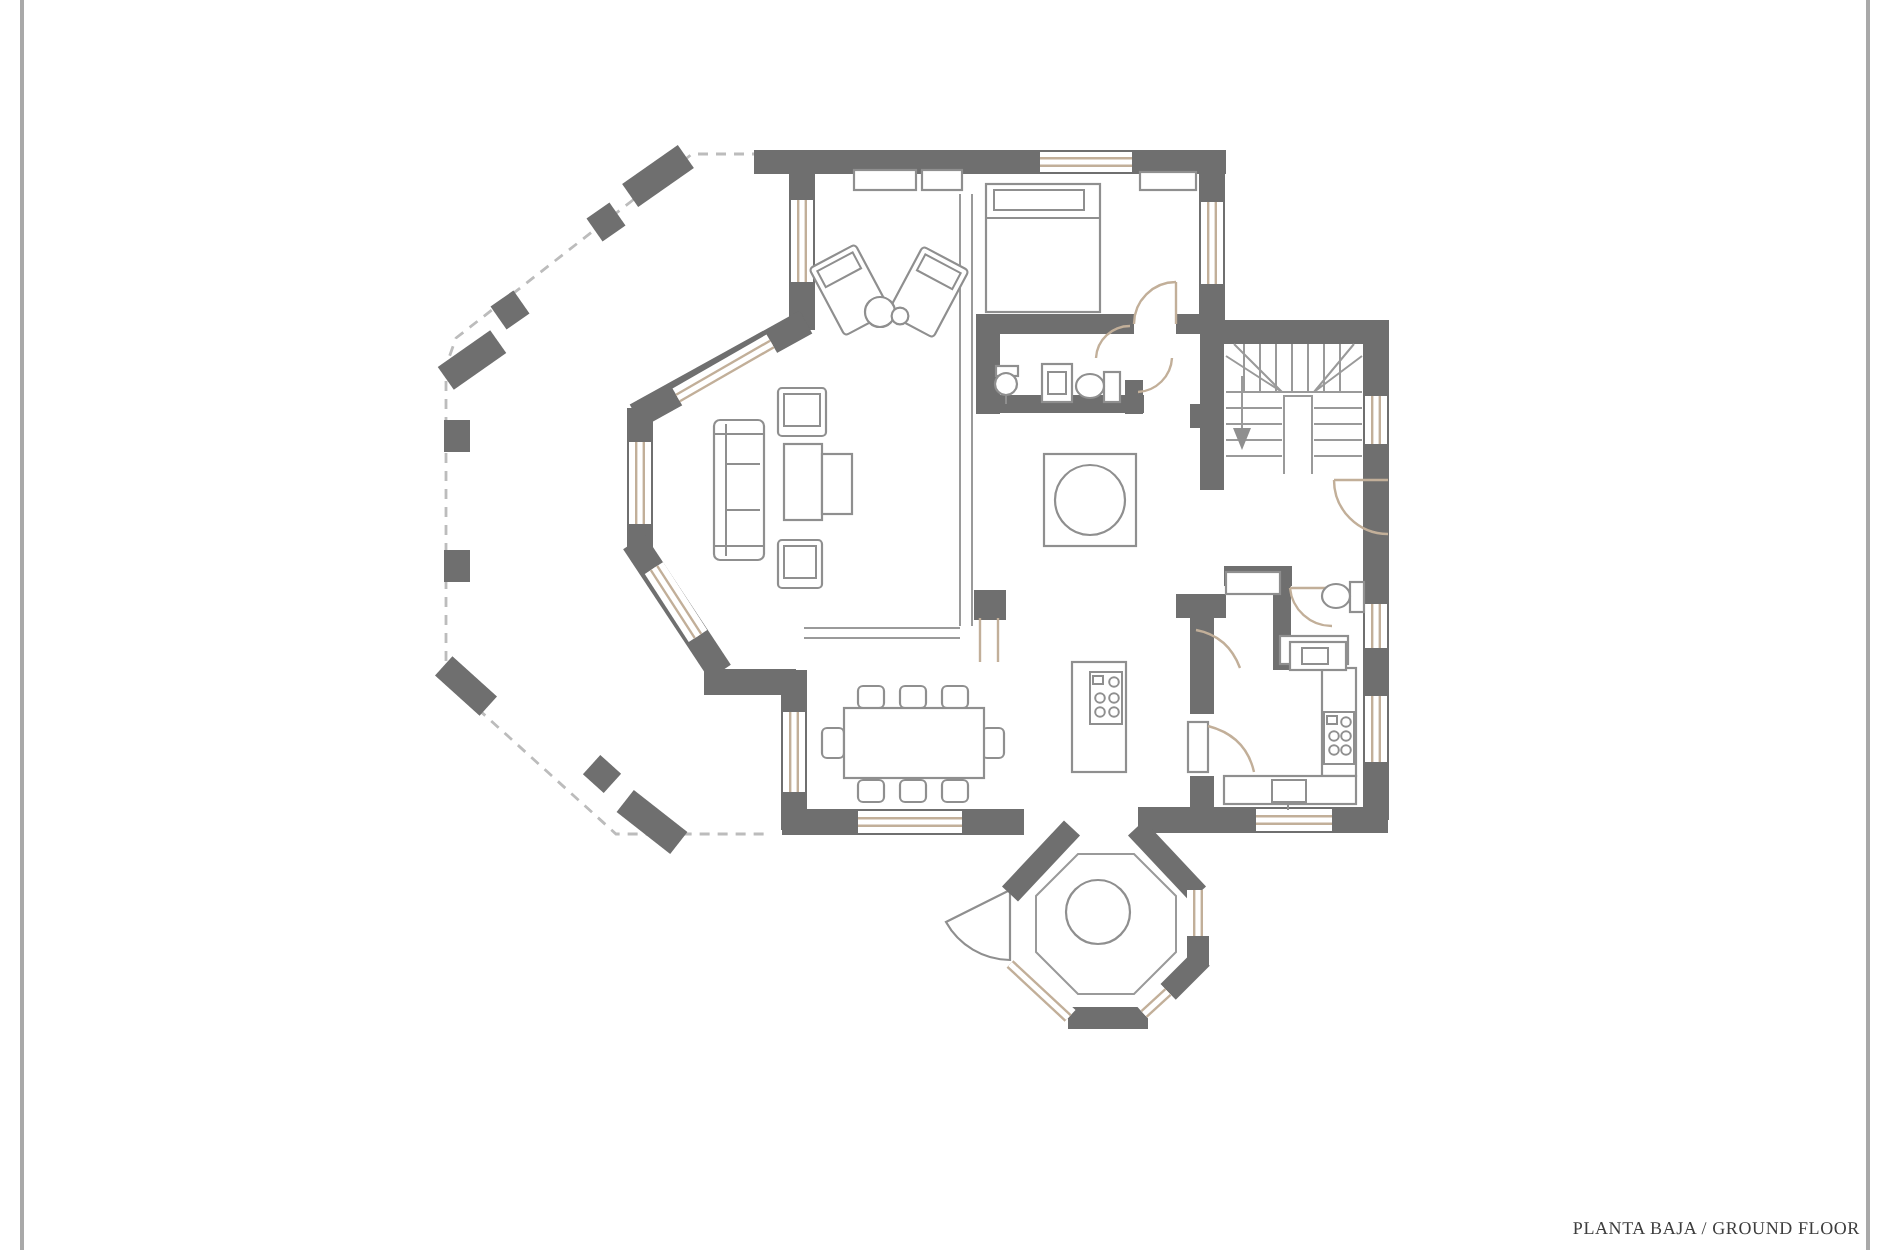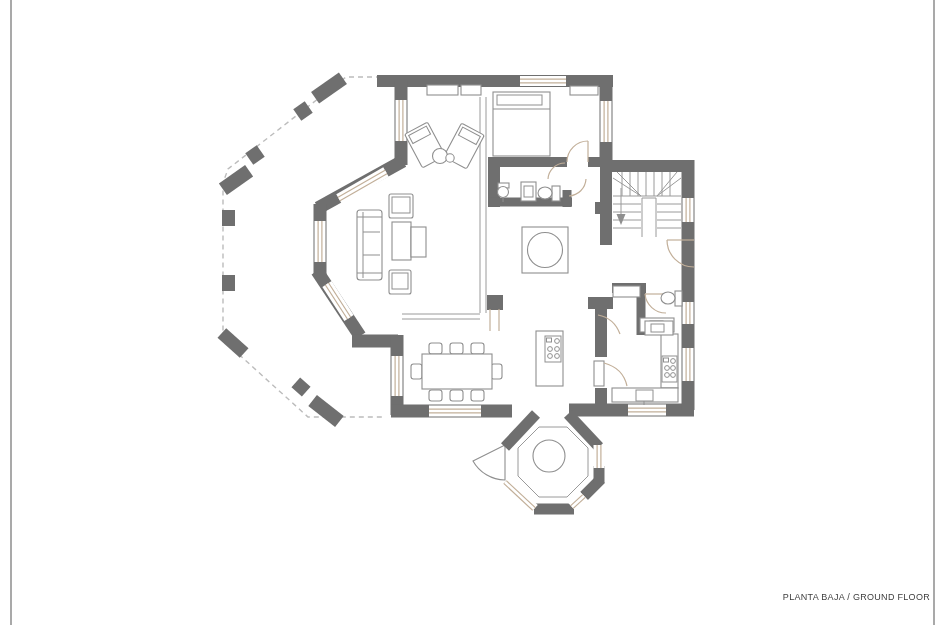--- a/index.html
+++ b/index.html
@@ -1,20 +1,20 @@
 <!DOCTYPE html>
 <html style="--bg: #ffffff; --border: #a9a9a9; --cap: #3d3d3d; --wall: #6f6f6f; --win: #c2af99; --furn: #8f8f8f; --dash: #bcbcbc; --part: #9a9a9a;"><head>
 <meta charset="utf-8">
 <style>
   html,body{margin:0;padding:0;background:#fff;width:945px;height:625px;overflow:hidden;}
   #page{position:relative;width:945px;height:625px;background:var(--bg,#fff);font-family:"Liberation Sans",sans-serif;}
   .side-border{position:absolute;top:0;bottom:0;width:2px;background:var(--border,#a9a9a9);}
   #border-left{left:10px;}
   #border-right{right:10px;}
-  #caption{position:absolute;top:592px;right:15px;font-size:9px;letter-spacing:.3px;color:var(--cap,#3d3d3d);}
+  #caption{position:absolute;top:609px;right:15px;font-size:9px;letter-spacing:.3px;color:var(--cap,#3d3d3d);font-family:Liberation Serif, serif;}
   svg{position:absolute;left:0;top:0;}
   
   .wall{stroke:var(--wall,#6f6f6f);fill:none;stroke-linecap:butt;}
   .pillar{fill:var(--wall,#6f6f6f);stroke:none;}
   .w12{stroke-width:12;} .w13{stroke-width:13;} .w11{stroke-width:11;} .w10{stroke-width:10;} .w9{stroke-width:9;}
   .win-b{stroke:#fff;stroke-width:11;fill:none;}
   .win-b10{stroke:#fff;stroke-width:10;fill:none;}
   .win-t{stroke:var(--win,#c2af99);stroke-width:5;fill:none;}
   .win-c{stroke:#fff;stroke-width:2.6;fill:none;}
   .dash{stroke:var(--dash,#bcbcbc);stroke-width:1.4;fill:none;stroke-dasharray:5 4;}

